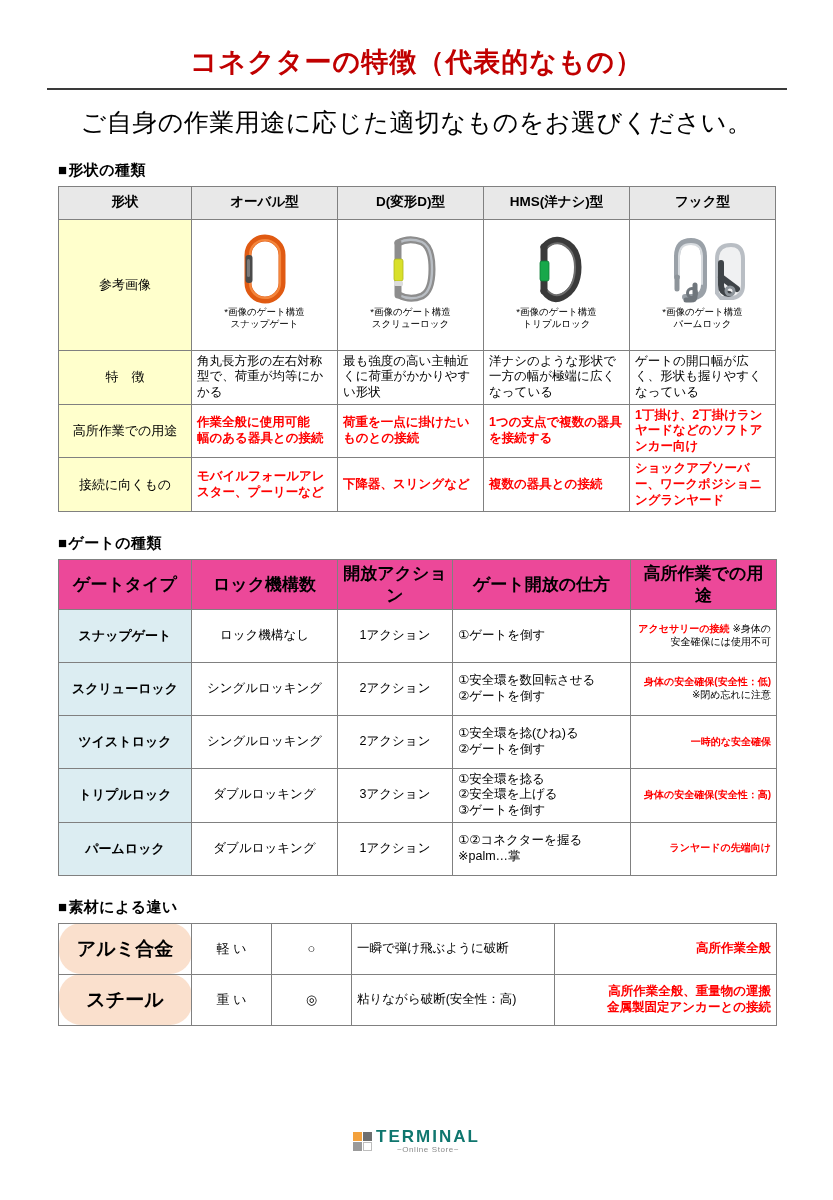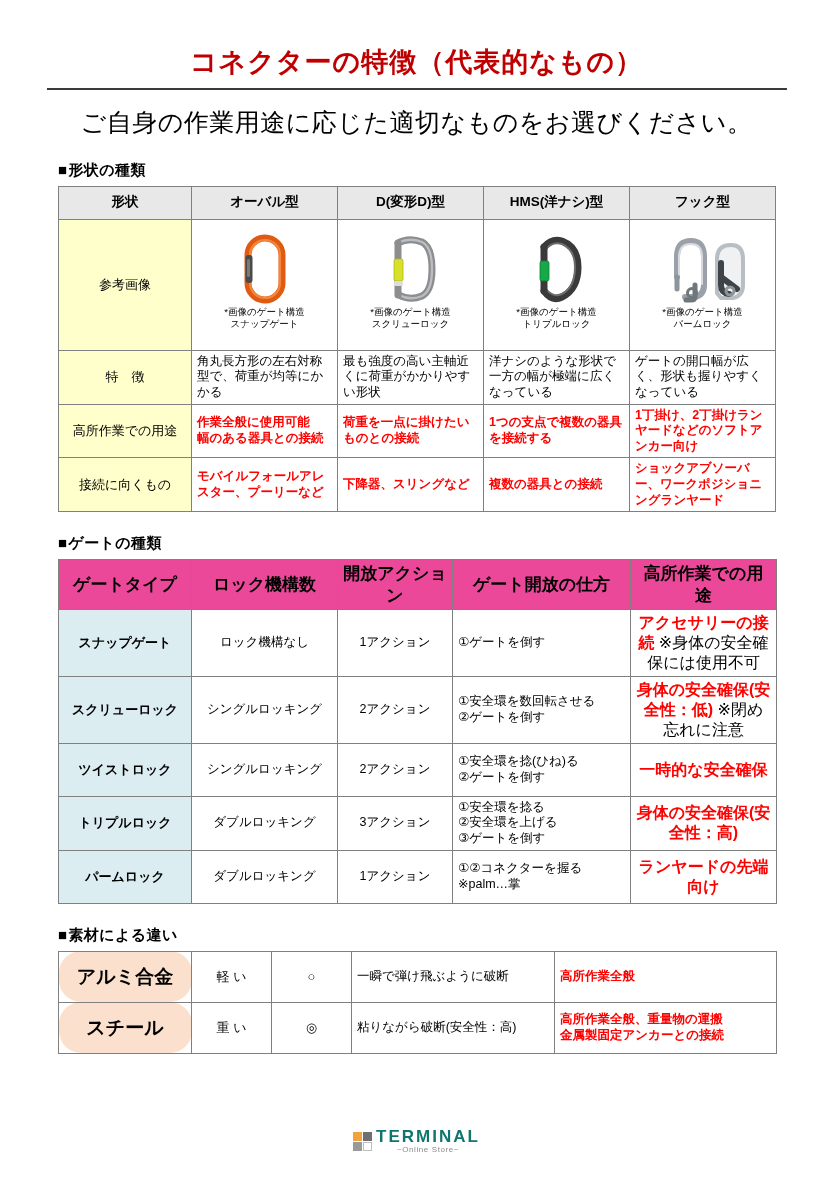--- a/index.html
+++ b/index.html
@@ -139,21 +139,21 @@
     background: #dcedf2;
     text-align: center;
     font-weight: bold;
     font-size: 13px;
   }
   .t2 td {
     height: 46px;
   }
   .t2 .ctr { text-align: center; }
   .t2 .lft { text-align: left; }
-  .t2 .use { text-align: center; font-size: 16px; }
+  .t2 .use { text-align: right; font-size: 10px; }
   .t2 .use b { color: #ff0000; font-weight: bold; }
   .t2 .use .note { color: #000; font-weight: normal; }
 
   
   .t3 col.m1 { width: 133px; }
   .t3 col.m2 { width: 80px; }
   .t3 col.m3 { width: 80px; }
   .t3 col.m4 { width: 203px; }
   .t3 col.m5 { width: 222px; }
   .t3 .hdr {
@@ -166,21 +166,21 @@
   .t3 .matcell {
     background: #fae0cd;
     text-align: center;
     font-weight: bold;
     font-size: 19px;
     border-radius: 22px;
   }
   .t3 td { height: 44px; }
   .t3 .ctr { text-align: center; font-size: 13px; }
   .t3 .lft { text-align: left; font-size: 12.5px; }
-  .t3 .red { color: #ff0000; font-weight: bold; font-size: 12.5px; text-align: left; }
+  .t3 .red { color: #ff0000; font-weight: bold; font-size: 12.5px; text-align: right; }
 
   
   .footer {
     position: absolute;
     left: 0;
     right: 0;
     top: 1128px;
     display: flex;
     justify-content: center;
     align-items: center;

